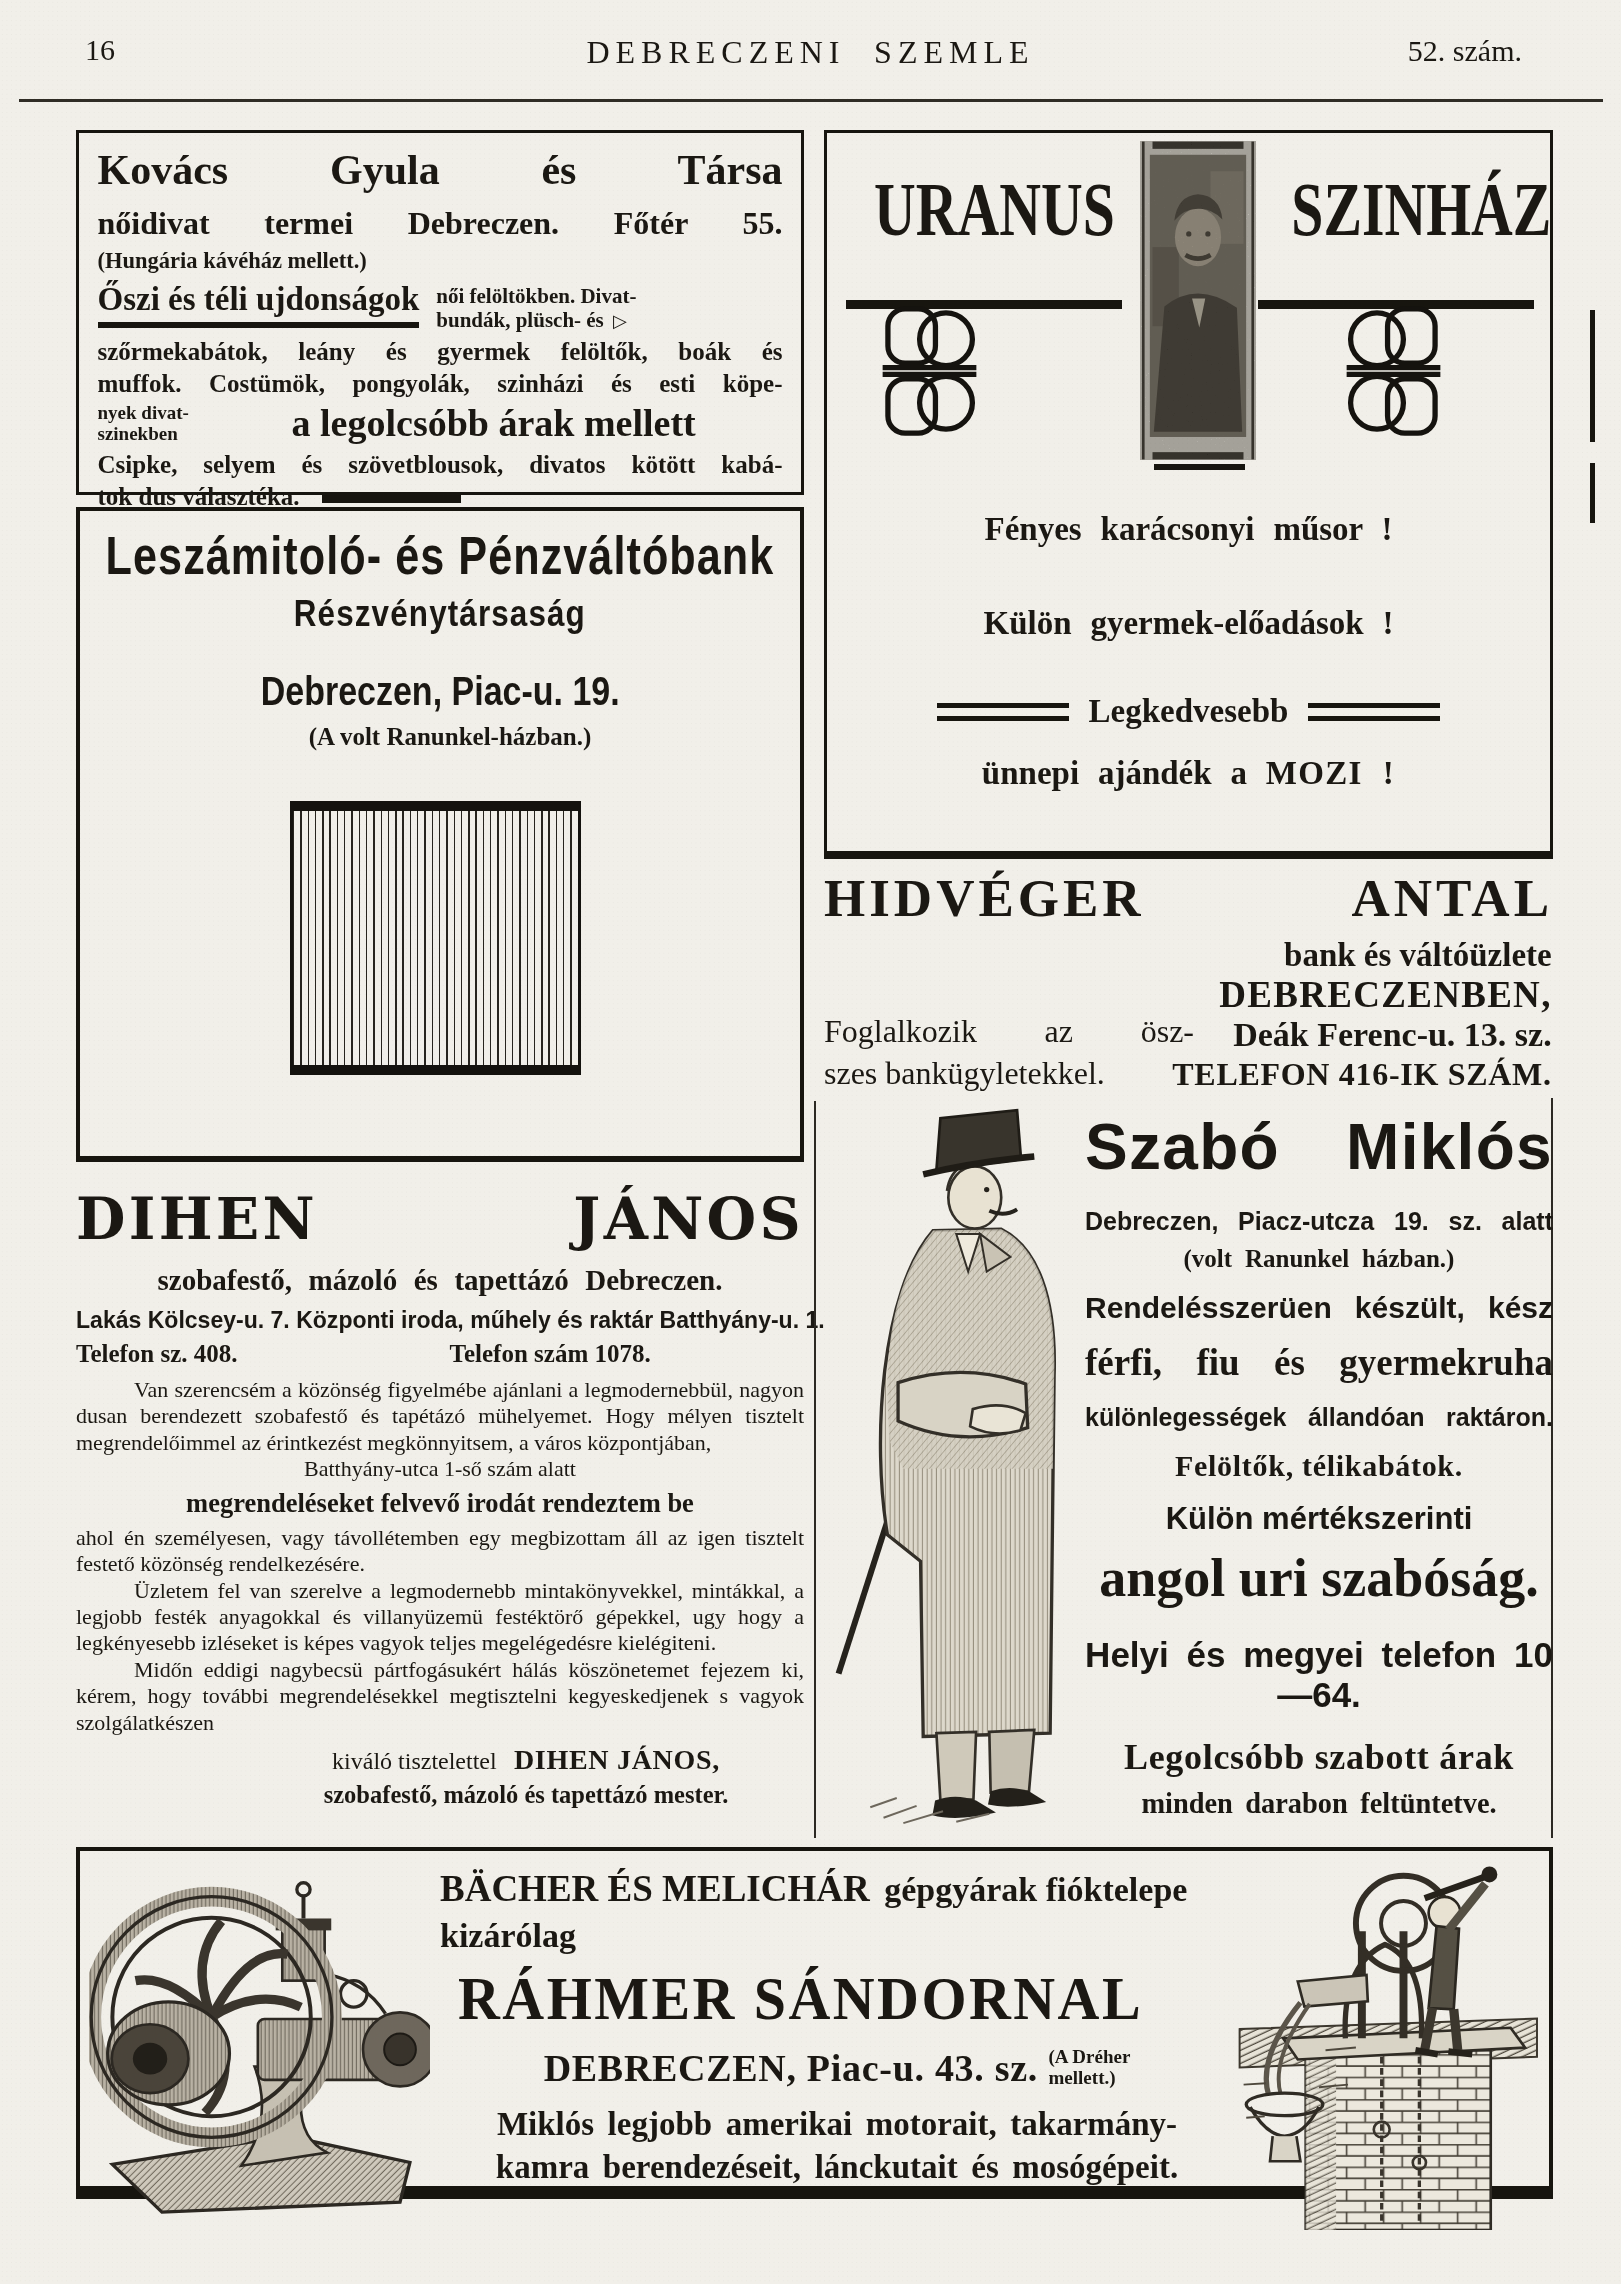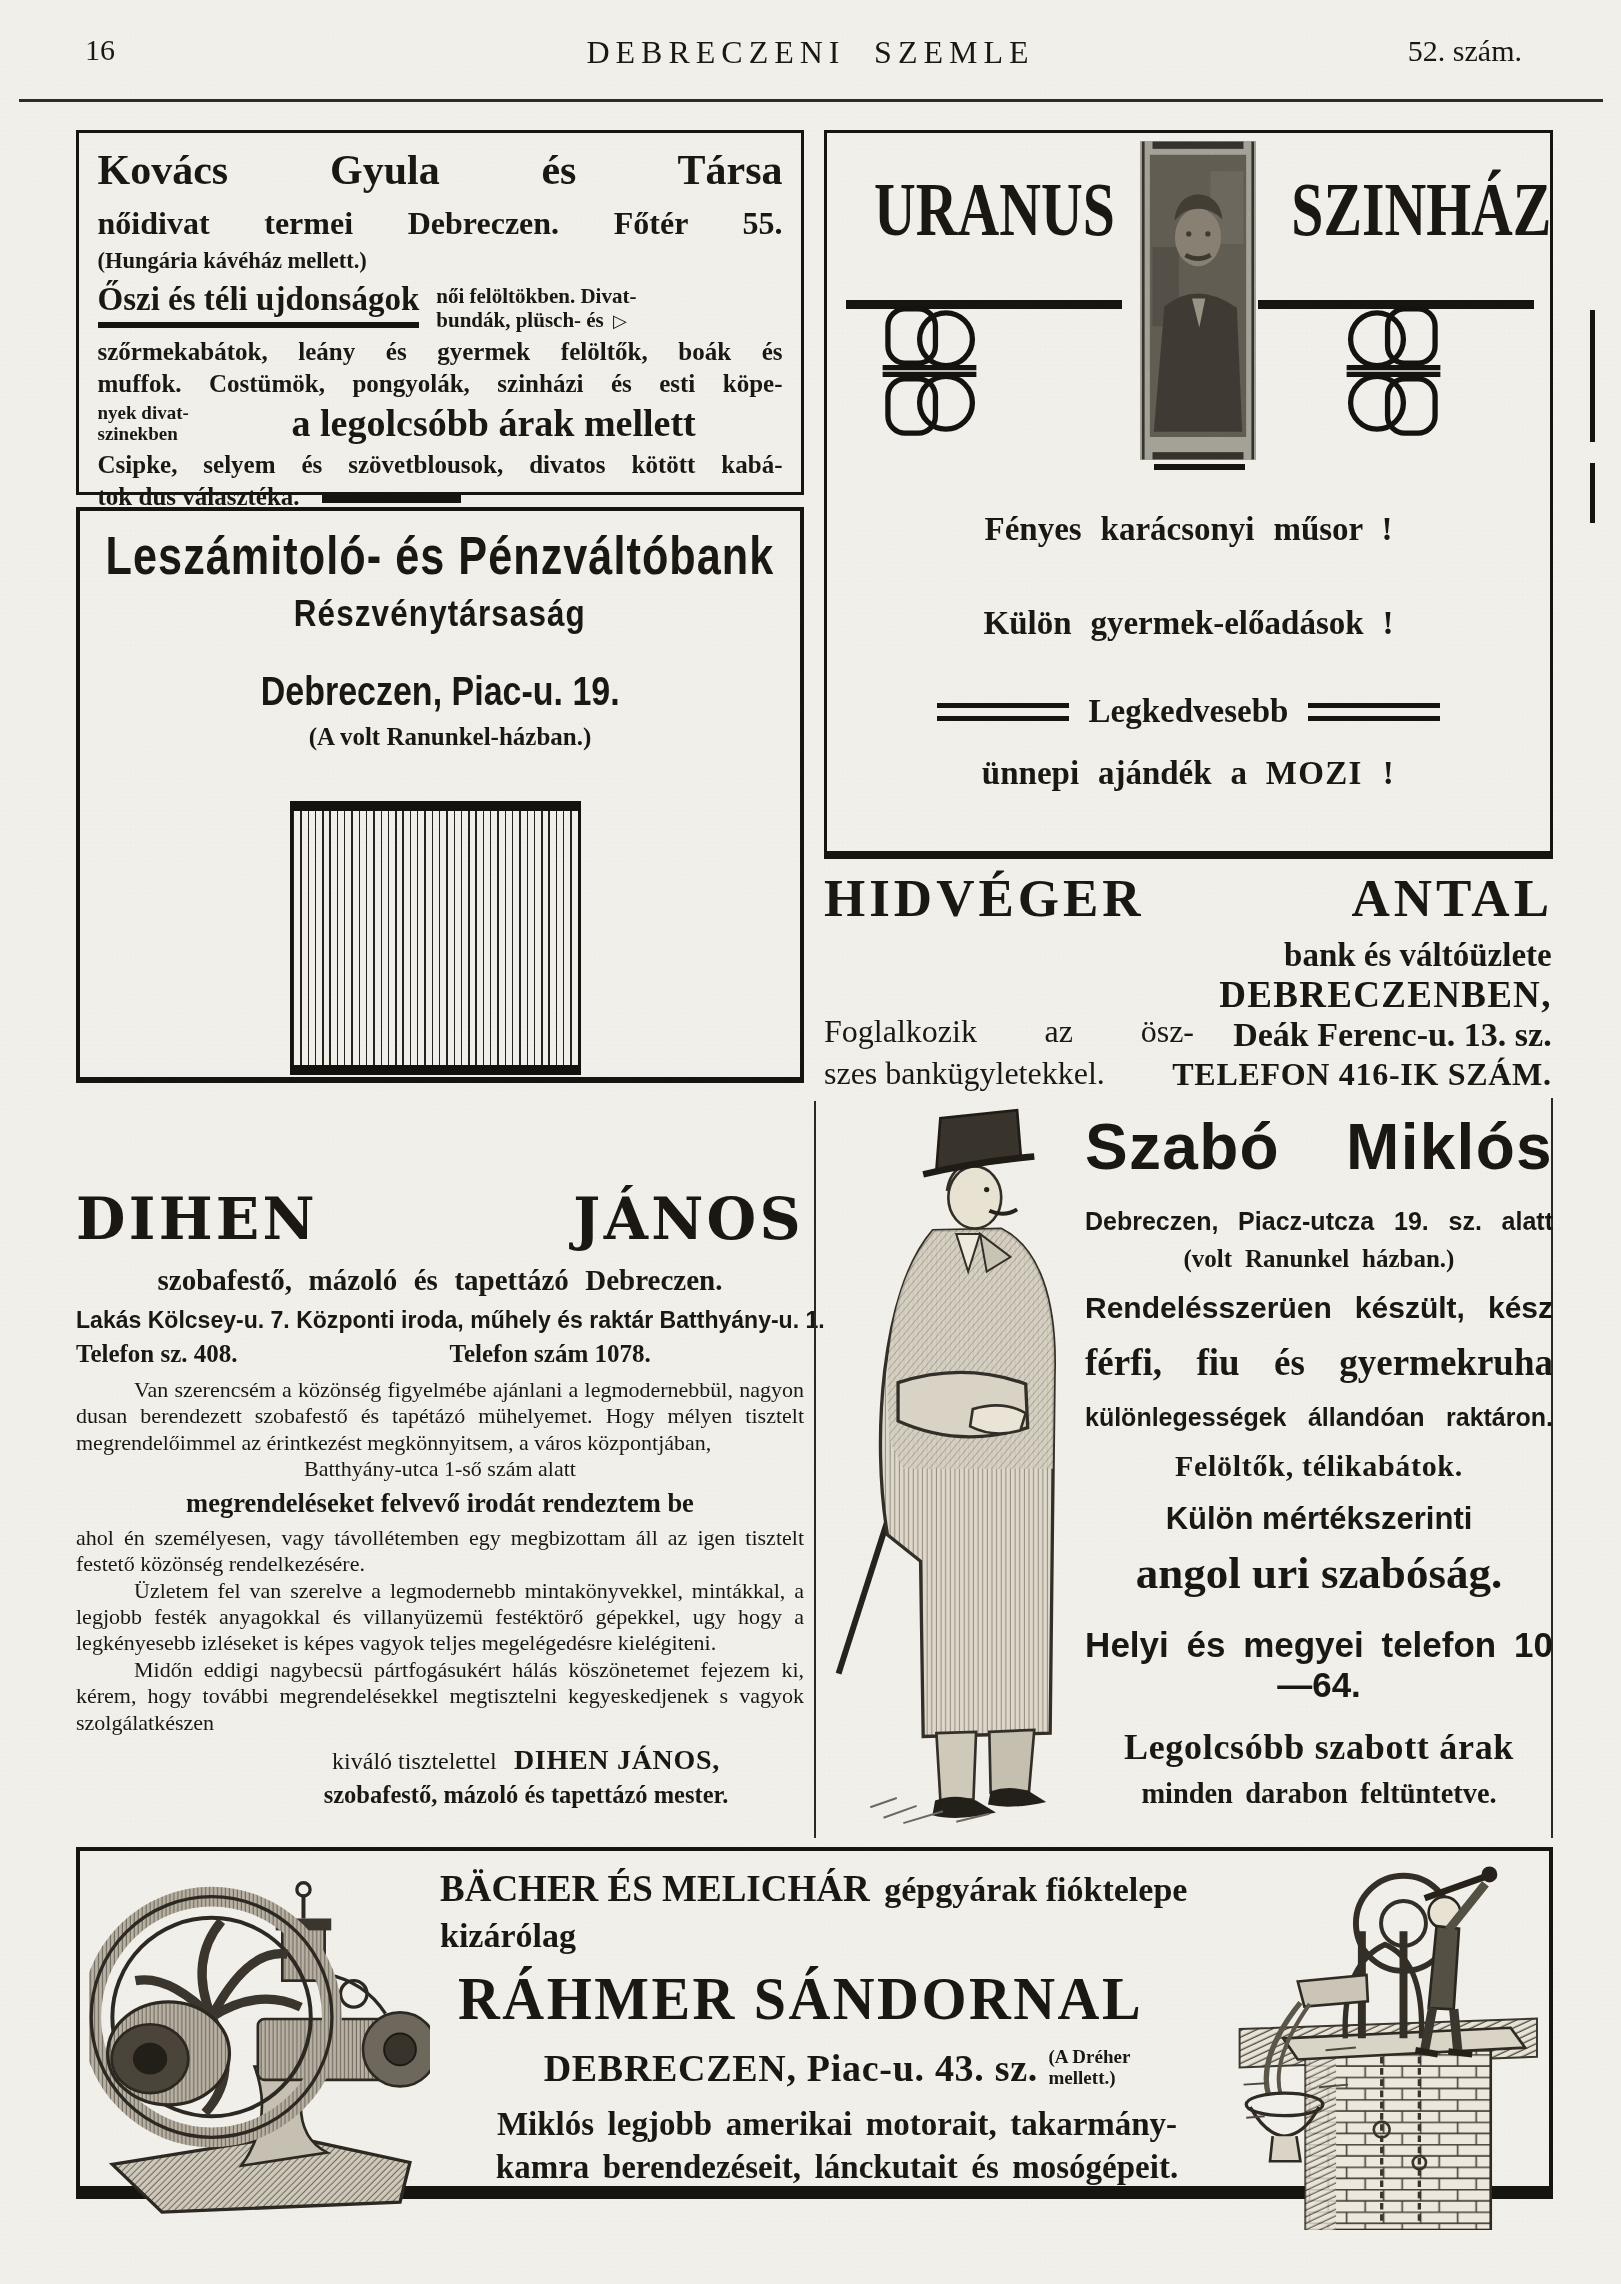--- a/index.html
+++ b/index.html
@@ -40,21 +40,21 @@
   .kv-lead{font-size:33px;border-bottom:6px solid #17150f;padding-bottom:4px;white-space:nowrap;}
   .kv-leadside{font-size:21px;line-height:1.15;padding-top:2.6px;}
   .kv-tri{font-size:18px;margin-left:9.3px;}
   .kv-body{font-size:25px;line-height:1.28;margin-top:4px;}
   .kv-bigrow{display:flex;align-items:center;gap:16px;margin:1.3px 0;}
   .kv-small{font-size:19px;line-height:1.12;white-space:nowrap;}
   .kv-big{font-size:38px;white-space:nowrap;flex:1;text-align:center;}
   .kv-dash{display:inline-block;width:139px;height:8px;background:#17150f;vertical-align:middle;margin-left:22.5px;}
 
   
-  .bank{left:76px;top:507px;width:728px;height:576px;border-width:4px;border-bottom-width:6.6px;}
+  .bank{left:76px;top:507px;width:728px;height:655px;border-width:4px;border-bottom-width:6.6px;}
   .bk-title{font-size:54px;letter-spacing:1.3px;transform:scaleX(0.8);white-space:nowrap;}
   .bk-sub{font-size:37px;letter-spacing:1.3px;transform:scaleX(0.85);white-space:nowrap;}
   .bk-addr{font-size:40px;transform:scaleX(0.85);white-space:nowrap;}
   .bk-note{font-size:25px;margin-top:9.3px;margin-left:20px;}
   .bk-stripebox{position:absolute;left:210px;top:290px;width:291px;height:274px;box-sizing:border-box;
     border-top:10.6px solid #14120e;border-bottom:10.6px solid #14120e;
     border-left:3.3px solid #14120e;border-right:3.3px solid #14120e;
     background:repeating-linear-gradient(90deg,#27241e 0 1.3px,transparent 1.3px 7.3px);}
   .bk-footer{position:absolute;left:0;right:0;top:578px;}
   .bk-footer span{font-size:38px;transform:scaleX(0.88);white-space:nowrap;}
@@ -107,21 +107,21 @@
   .szabo{left:824px;top:1098px;width:729px;height:740px;}
   .sz-text{position:absolute;left:261px;top:0;width:468px;}
   .sz-title{margin-top:12px;font-size:64px;letter-spacing:1.3px;}
   .sz-addr1{margin-top:22.5px;font-size:25px;word-spacing:4px;}
   .sz-addr2{margin-top:9.3px;font-size:25px;word-spacing:6.6px;}
   .sz-l1{margin-top:18.5px;font-size:30px;}
   .sz-l2{margin-top:16px;font-size:37px;}
   .sz-l3{margin-top:18.5px;font-size:25px;}
   .sz-l4{margin-top:17px;font-size:30px;letter-spacing:0.7px;}
   .sz-l5{margin-top:18.5px;font-size:31px;}
-  .sz-l6{margin-top:9.3px;font-size:45px;}
+  .sz-l6{margin-top:9.3px;font-size:54px;}
   .sz-l7{margin-top:26px;font-size:35px;word-spacing:8px;}
   .sz-l8{margin-top:21px;font-size:36px;letter-spacing:0.7px;}
   .sz-l9{margin-top:10.6px;font-size:28.4px;word-spacing:5.3px;}
 
   
   .div-v1{left:814px;top:1101px;width:2px;height:737px;background:#2c2923;}
   .div-v2{left:1551px;top:1098px;width:2px;height:740px;background:#2c2923;}
   .artifact1{left:1590px;top:310px;width:4.6px;height:132px;background:#17150f;}
   .artifact2{left:1590px;top:463px;width:4.6px;height:60px;background:#17150f;}
 

